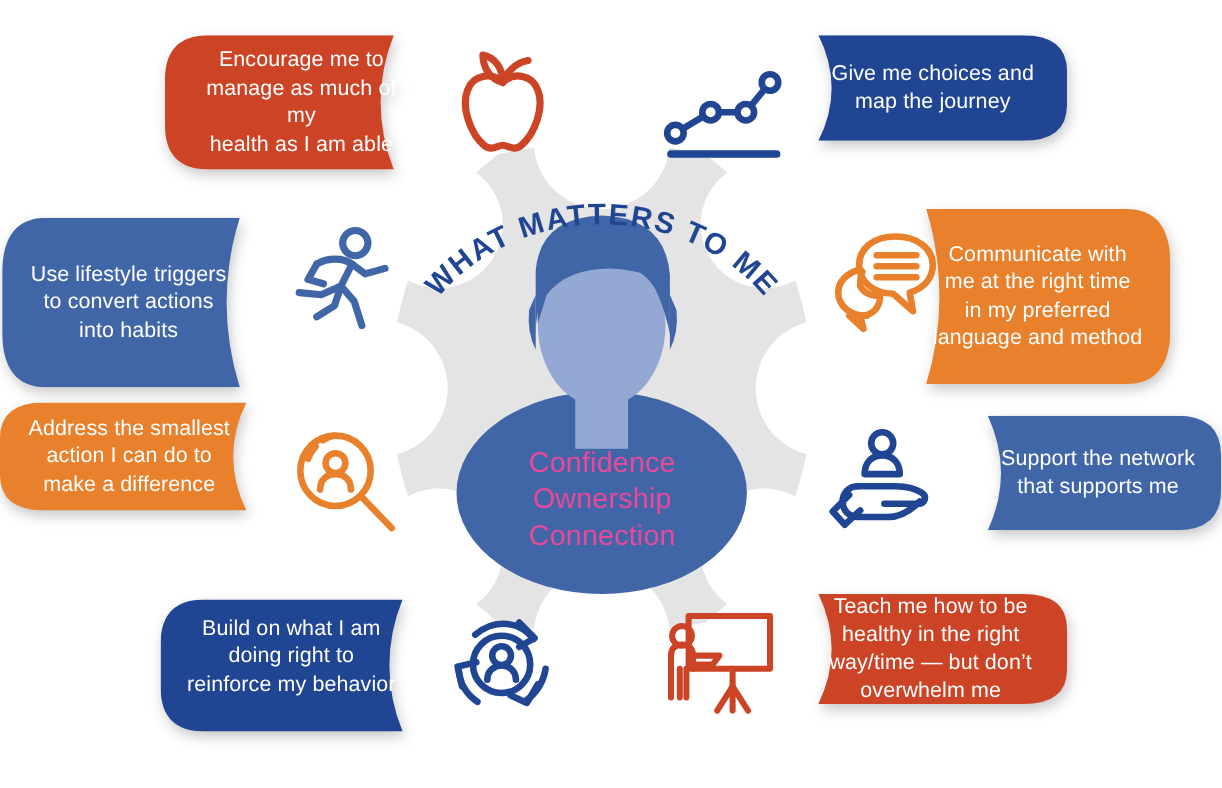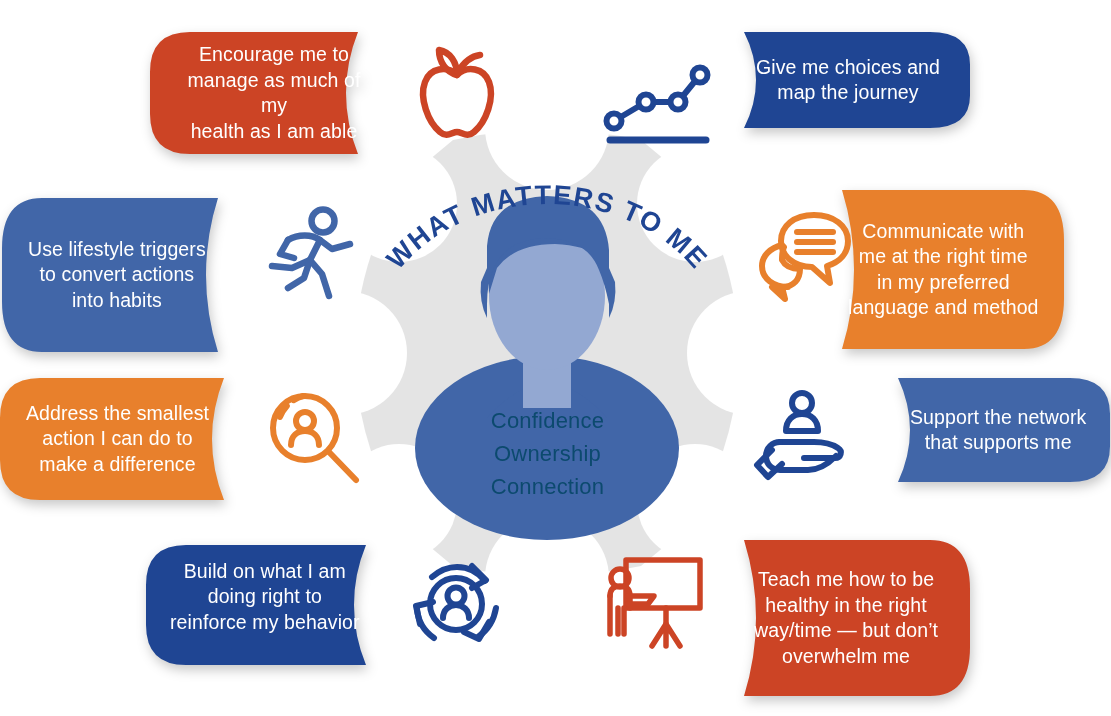--- a/index.html
+++ b/index.html
@@ -39,22 +39,22 @@
   #arcTitle text{
     font-family:"Liberation Sans","DejaVu Sans",sans-serif;
     font-size:27px;
     font-weight:bold;
     letter-spacing:1.6px;
     fill:#1f4593;
   }
 
   #centerWords{
     position:absolute;left:420px;top:404px;width:255px;height:120px;z-index:4;
-    text-align:center;color:#0c4a6e;
-    font-size:22px;line-height:33px;font-weight:400;
+    text-align:center;color:#ec4899;
+    font-size:26px;line-height:33px;font-weight:400;
     letter-spacing:.2px;
     pointer-events:none;
   }
   #centerWords div{white-space:nowrap;}
 </style>
 </head>
 <body>
 
 <div id="stage">
 
@@ -186,21 +186,21 @@
   <div class="icon" style="left:752px;top:205px;width:102px;height:100px;">
     <svg viewBox="0 0 102 100" fill="none" stroke="#e8802c" stroke-width="6" stroke-linecap="round" stroke-linejoin="round">
       <path d="M40 62 C22 62 9 51 9 36 C9 21 22 10 42 10 C62 10 76 21 76 36 C76 48 68 57 55 61 L58 78 L40 62 Z" transform="translate(20,0)"></path>
       <path d="M36 84 C22 84 10 76 10 63 C10 53 18 45 30 42 L32 44 C30 48 30 54 30 57 C33 63 40 66 48 66 C48 76 42 84 30 84 L33 96 L20 84 Z" transform="translate(0,-2)"></path>
       <line x1="45" y1="27" x2="81" y2="27"></line>
       <line x1="45" y1="37" x2="81" y2="37"></line>
       <line x1="45" y1="47" x2="81" y2="47"></line>
     </svg>
   </div>
 
-  <div class="bubble" style="left:0px;top:378px;width:256px;height:122px;padding:0 14px 0 26px;">
+  <div class="bubble" style="left:0px;top:366px;width:256px;height:98px;padding:0 14px 0 26px;">
     <div class="shape">
       <svg viewBox="0 0 256 122" preserveAspectRatio="none">
         <path d="M40 0 H224 Q212 30 212 61 Q212 92 224 122 H40 Q0 122 0 82 V40 Q0 0 40 0 Z" fill="#e8802c"></path>
       </svg>
     </div>
     <div class="txt">Address the smallest
 action I can do to
 make a difference</div>
   </div>
   <div class="icon" style="left:262px;top:388px;width:104px;height:104px;">
@@ -249,21 +249,21 @@
       <path d="M39 66 C39 58 45 53 52 53 C59 53 65 58 65 66"></path>
       <path d="M28 25 C35 19 43 15 53 15 C64 15 74 20 81 29"></path>
       <polyline points="68,14 82,28 68,36"></polyline>
       <path d="M92 56 C90 68 84 78 74 85"></path>
       <polyline points="85,70 75,87 60,80"></polyline>
       <path d="M13 57 C14 69 20 79 30 86"></path>
       <polyline points="16,72 12,54 29,50"></polyline>
     </svg>
   </div>
 
-  <div class="bubble" style="left:712px;top:540px;width:258px;height:156px;padding:0 10px 0 42px;">
+  <div class="bubble" style="left:712px;top:540px;width:258px;height:100px;padding:0 10px 0 42px;">
     <div class="shape">
       <svg viewBox="0 0 258 128" preserveAspectRatio="none">
         <path d="M218 0 H32 Q44 32 44 64 Q44 96 32 128 H218 Q258 128 258 88 V40 Q258 0 218 0 Z" fill="#cc4425"></path>
       </svg>
     </div>
     <div class="txt">Teach me how to be
 healthy in the right
 way/time — but don’t
 overwhelm me</div>
   </div>

